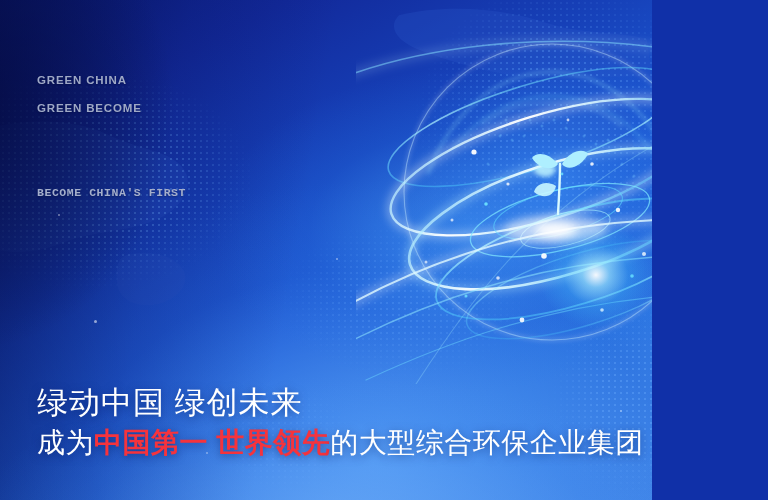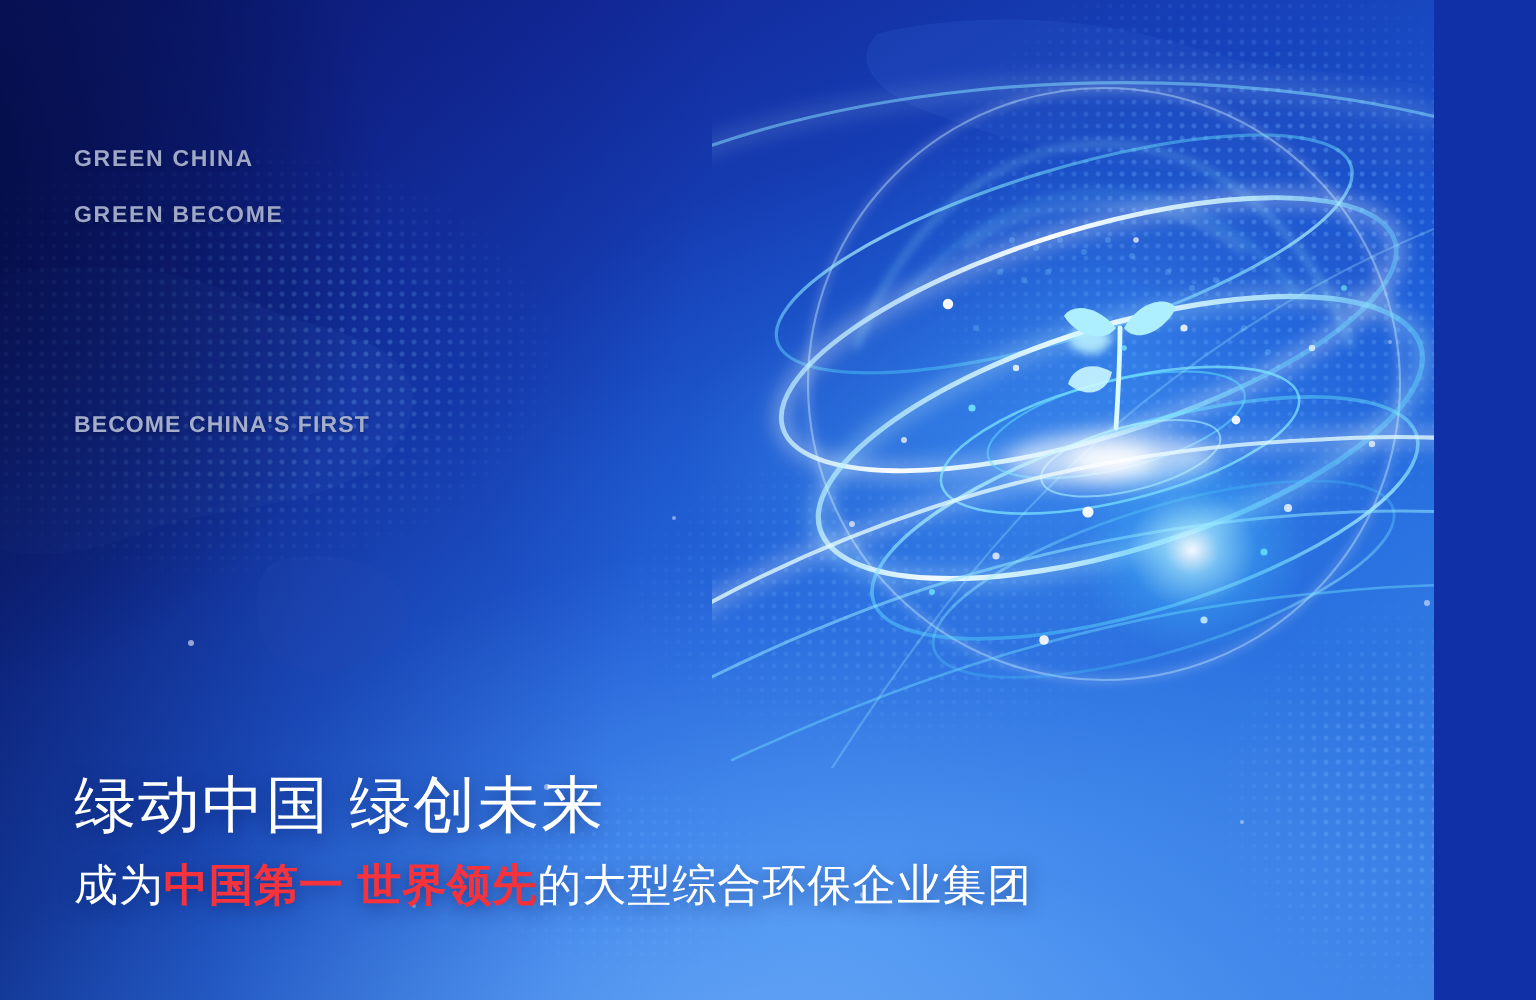--- a/index.html
+++ b/index.html
@@ -2,21 +2,21 @@
 <html><head>
 <meta charset="utf-8">
 <style>
   html,body{margin:0;padding:0;}
   body{
     width:768px;height:500px;overflow:hidden;
     font-family:"Liberation Sans","DejaVu Sans",sans-serif;
     background:#1030a8;
   }
   #banner{
-    position:relative;width:717px;height:500px;overflow:hidden;
+    position:relative;width:652px;height:500px;overflow:hidden;
     background:
       radial-gradient(ellipse 55% 45% at 72% 46%, rgba(80,175,255,.55) 0%, rgba(40,120,230,.22) 45%, rgba(0,0,0,0) 72%),
       radial-gradient(ellipse 80% 70% at 58% 92%, rgba(86,158,246,.85) 0%, rgba(40,100,215,.30) 55%, rgba(0,0,0,0) 80%),
       linear-gradient(152deg,#0b1d80 0%,#12299a 18%,#1640b8 38%,#1d5bd6 58%,#2f7ae4 78%,#4a93ef 100%);
   }
   .layer{position:absolute;inset:0;pointer-events:none;}
 
   
   .dots{
     background-image:radial-gradient(circle at 50% 50%, rgba(110,175,255,.42) 0.9px, rgba(0,0,0,0) 1.5px);
@@ -44,28 +44,28 @@
   #bottomglow{
     background:radial-gradient(ellipse 70% 36% at 52% 104%, rgba(120,180,250,.50) 0%, rgba(70,140,240,.16) 55%, rgba(0,0,0,0) 80%);
   }
 
   
   #text-stack{position:absolute;left:37px;top:66px;z-index:6;}
   .eng-line{
     color:#9fa9c6;font-weight:bold;font-size:11.5px;letter-spacing:.85px;
     line-height:28px;white-space:nowrap;text-shadow:0 1px 2px rgba(0,10,60,.45);
   }
-  #eng-block-2{margin-top:77px;}
+  #eng-block-2{margin-top:57px;font-family:Liberation Mono, monospace;}
   #eng-block-2 .eng-line{color:#a4aecb;letter-spacing:.55px;line-height:28.5px;}
 
   #headline{position:absolute;left:37px;top:384px;z-index:7;}
   .cn-line{white-space:nowrap;color:#ffffff;font-weight:normal;
            text-shadow:0 2px 9px rgba(0,25,95,.55);}
   #cn-line-1{font-size:31px;line-height:37px;letter-spacing:1px;}
-  #cn-line-2{font-size:22px;line-height:44px;letter-spacing:.5px;text-align:right;}
+  #cn-line-2{font-size:28px;line-height:44px;letter-spacing:.5px;text-align:right;}
   .hl{color:#f6333c;font-weight:bold;}
 
   #sphere-wrap{position:absolute;left:356px;top:24px;width:400px;height:360px;z-index:4;}
   #glow-core{
     position:absolute;left:536px;top:220px;width:120px;height:110px;z-index:5;
     background:radial-gradient(ellipse at 50% 50%, rgba(255,255,255,.95) 0%, rgba(165,240,255,.62) 16%, rgba(70,200,255,.26) 38%, rgba(0,0,0,0) 68%);
     pointer-events:none;
   }
   #particles{z-index:5;}
   .pt{position:absolute;border-radius:50%;background:#ffffff;}

